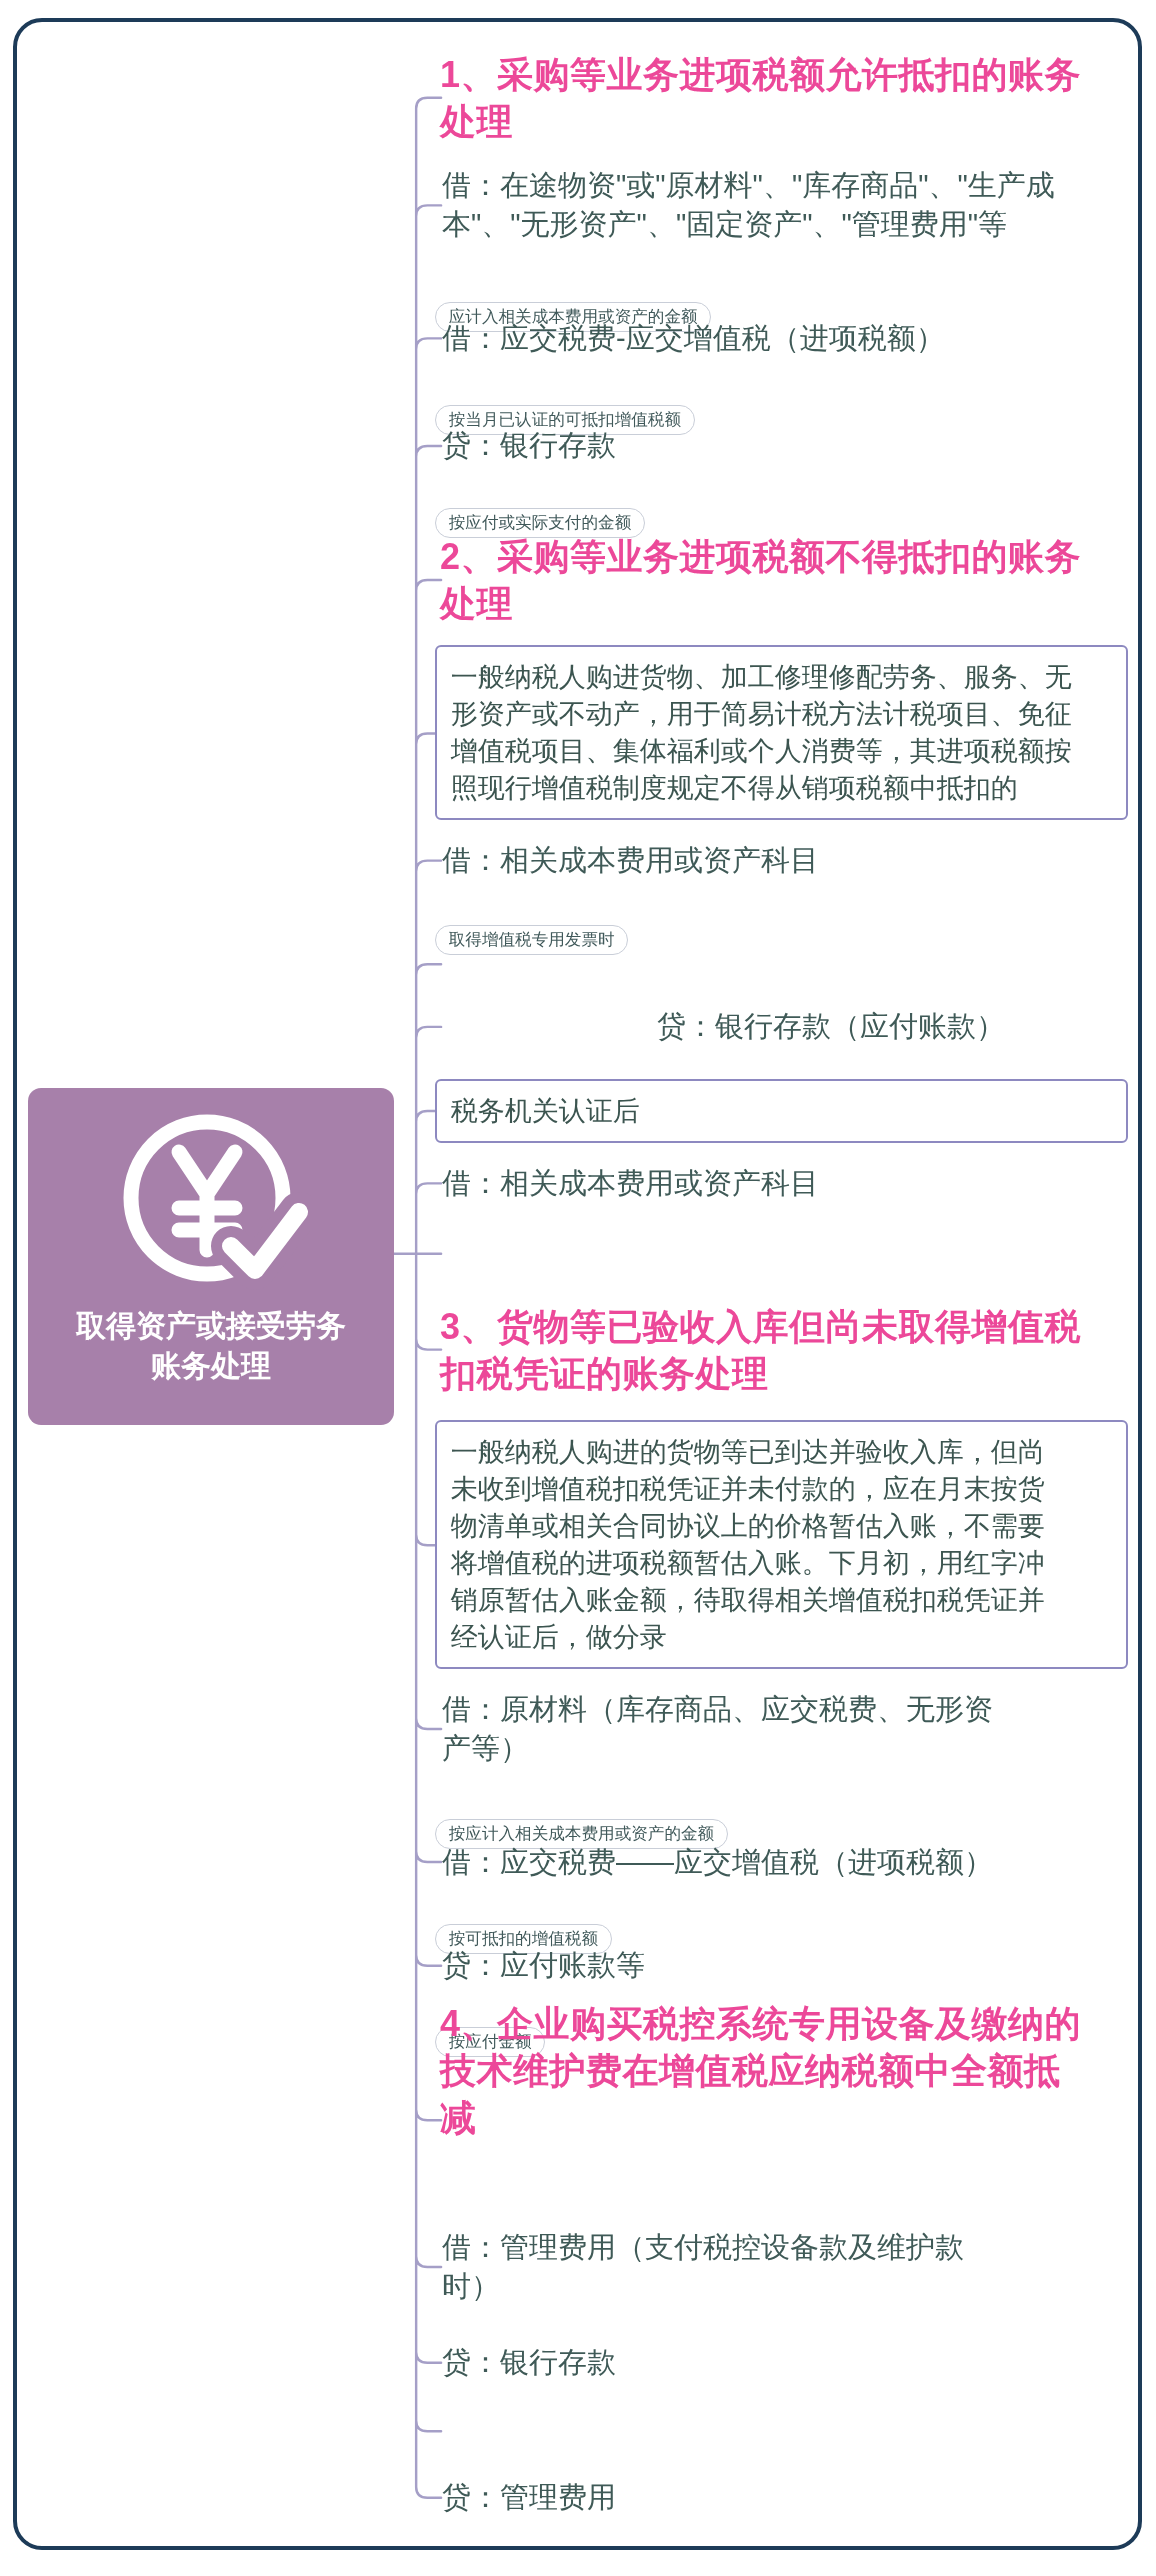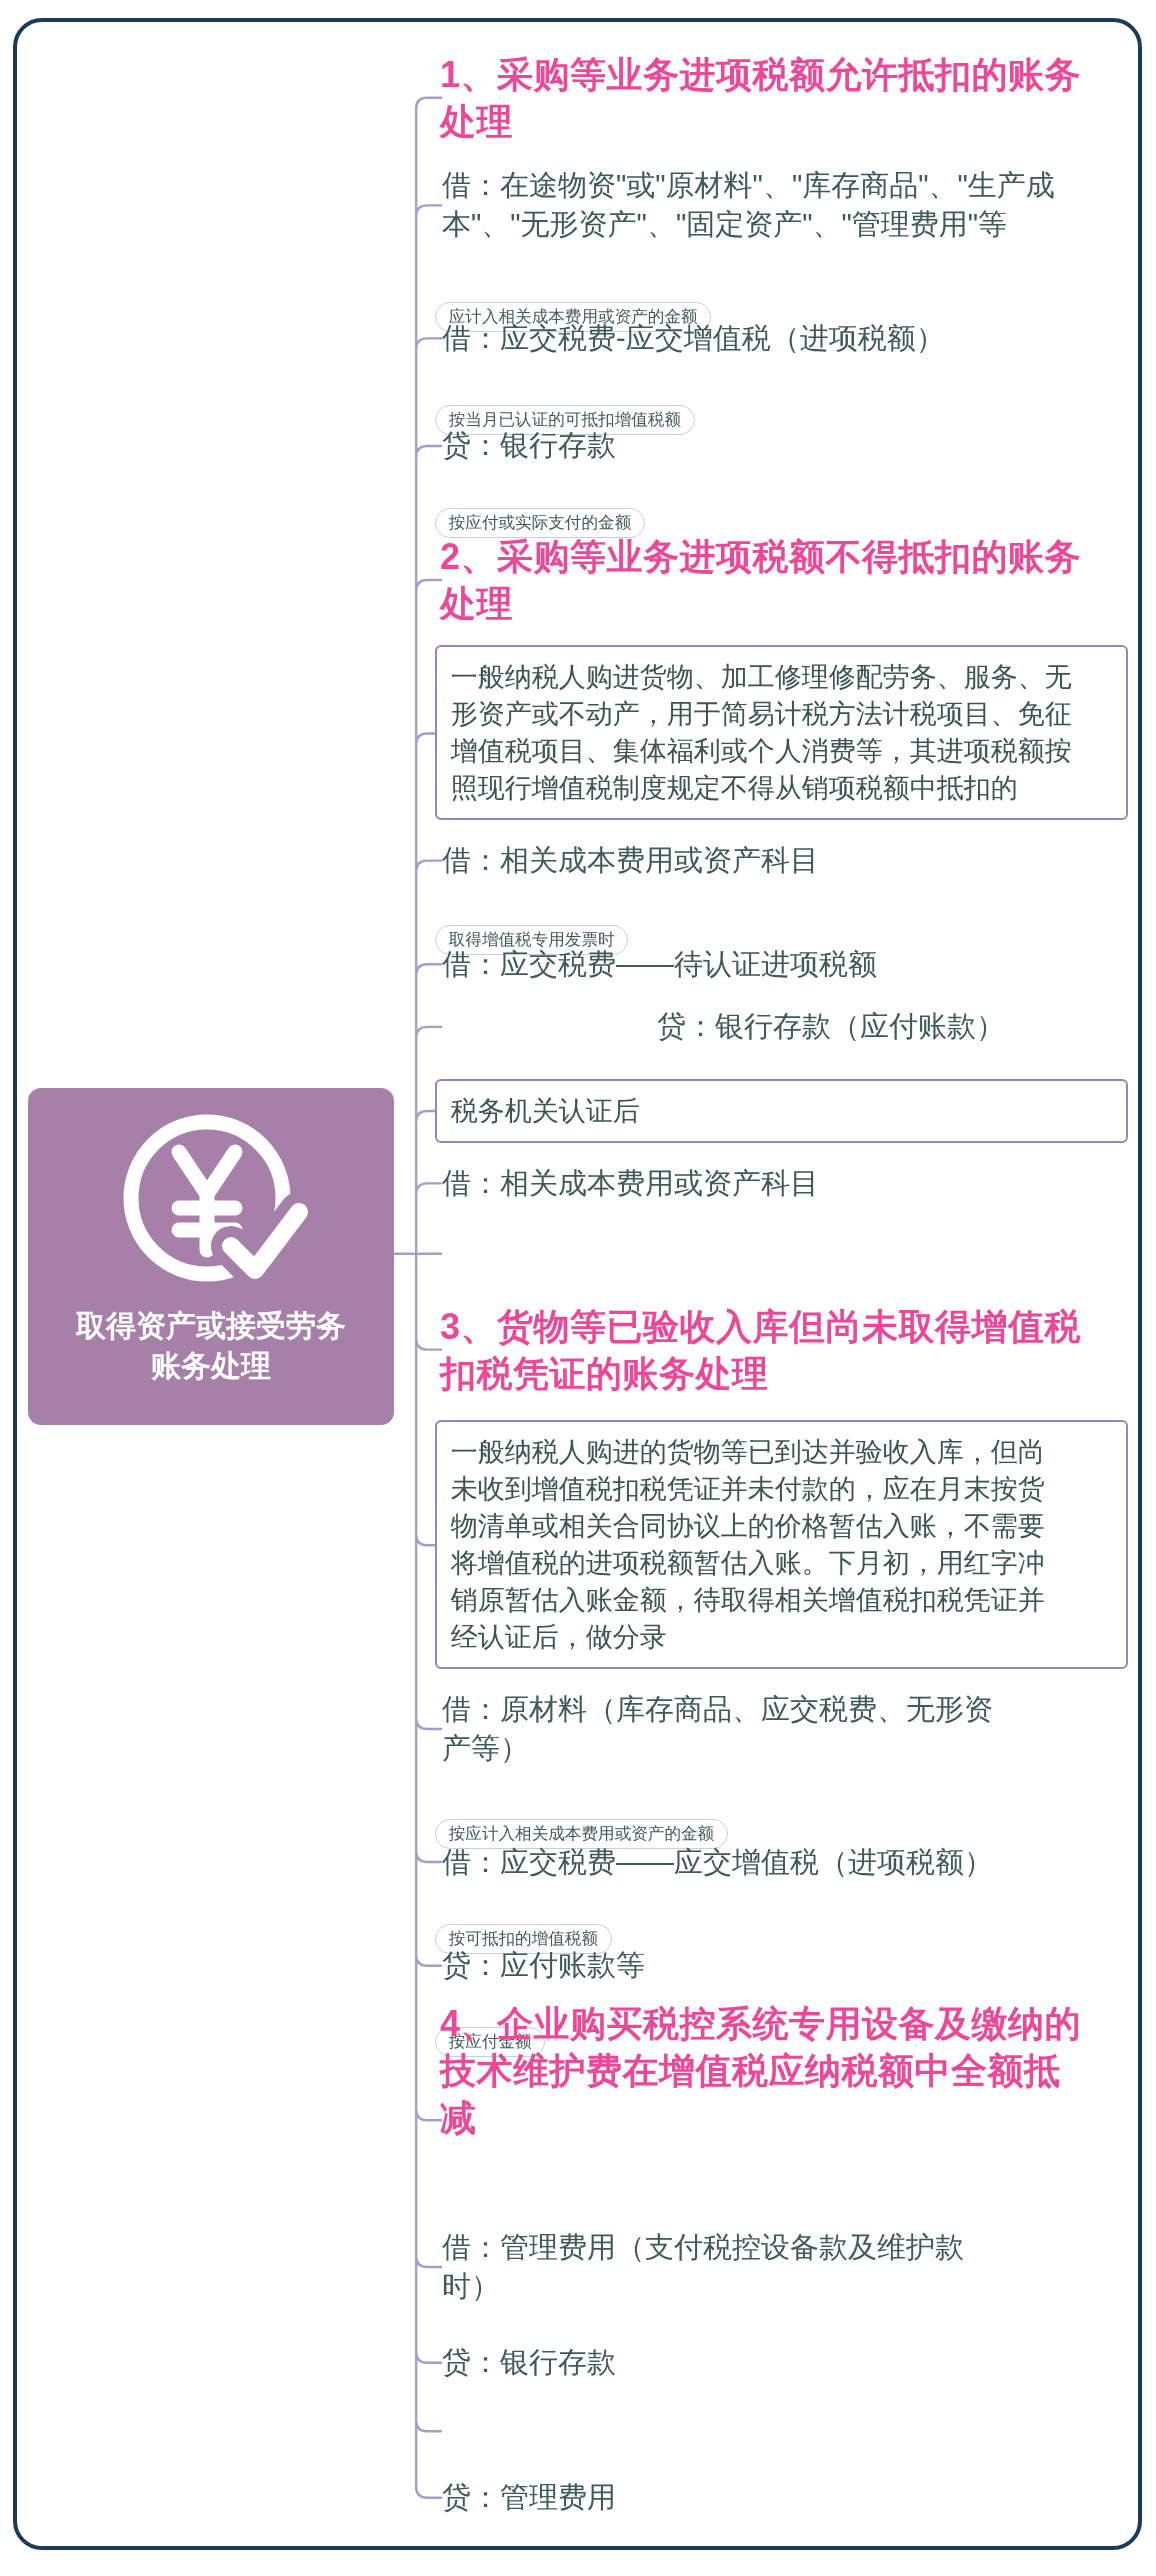--- a/index.html
+++ b/index.html
@@ -55,21 +55,20 @@
   <div class="item e hooked" style="top:426px">贷：银行存款</div>
   <div class="item b" style="top:481px">按应付或实际支付的金额</div>
   <div class="item t hooked" style="top:533px">2、采购等业务进项税额不得抵扣的账务
 处理</div>
   <div class="item x hooked" style="top:645px">一般纳税人购进货物、加工修理修配劳务、服务、无
 形资产或不动产，用于简易计税方法计税项目、免征
 增值税项目、集体福利或个人消费等，其进项税额按
 照现行增值税制度规定不得从销项税额中抵扣的</div>
   <div class="item e hooked" style="top:841px">借：相关成本费用或资产科目</div>
   <div class="item b" style="top:898px">取得增值税专用发票时</div>
-  <div class="item e hooked" style="top:945px">借：应交税费——待认证进项税额</div>
   <div class="item e ind1 hooked" style="top:1007px">贷：银行存款（应付账款）</div>
   <div class="item x hooked" style="top:1079px">税务机关认证后</div>
   <div class="item e hooked" style="top:1164px">借：相关成本费用或资产科目</div>
   <div class="item t hooked" style="top:1303px">3、货物等已验收入库但尚未取得增值税
 扣税凭证的账务处理</div>
   <div class="item x hooked" style="top:1420px">一般纳税人购进的货物等已到达并验收入库，但尚
 未收到增值税扣税凭证并未付款的，应在月末按货
 物清单或相关合同协议上的价格暂估入账，不需要
 将增值税的进项税额暂估入账。下月初，用红字冲
 销原暂估入账金额，待取得相关增值税扣税凭证并

